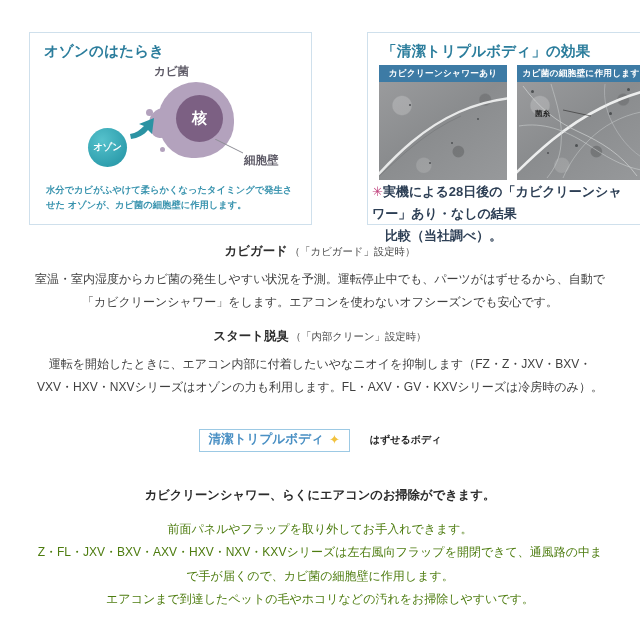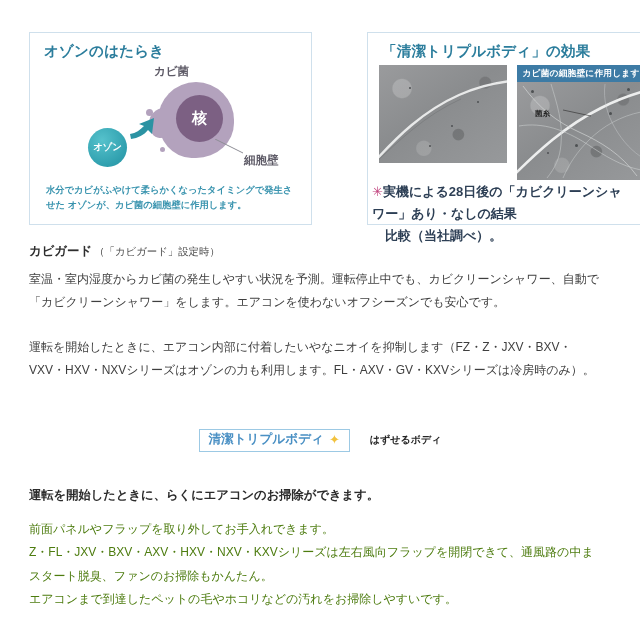--- a/index.html
+++ b/index.html
@@ -225,21 +225,21 @@
     width: 262px;
     font-size: 13px;
     line-height: 1.7;
     color: #2d3f55;
     font-weight: 600;
   }
   .footnote .ast { color: #c0407c; font-weight: 700; }
   .footnote .fn-indent { display: block; padding-left: 7px; margin-left: 6px; }
 
   
-  .section { position: absolute; left: 29px; width: 582px; }
+  .section { position: absolute; left: 29px; width: 582px; text-align: center; }
 
   .sec-head {
     font-size: 12.4px;
     font-weight: 700;
     color: #2e2e2e;
     white-space: nowrap;
   }
   .sec-head .sub {
     font-size: 10.4px;
     font-weight: 400;
@@ -342,20 +342,21 @@
         <span>オゾンが、カビ菌の細胞壁に作用します。</span>
       </div>
     </div>
 
     <div class="panel panel-right">
       <div class="panel-title">「清潔トリプルボディ」の効果</div>
 
       <div class="photos">
 
         <div class="photo-col">
+          <div class="photo-head">カビクリーンシャワーあり</div>
           <div class="photo">
             <svg class="hyphae-line" viewBox="0 0 128 98" preserveAspectRatio="none">
               <path d="M-4 96 C 18 72 44 46 80 30 C 98 22 114 18 132 16" stroke="#f0f1f1" stroke-width="2.4" fill="none" opacity="0.92"></path>
               <path d="M-4 98 C 20 76 46 50 82 34" stroke="#6f7173" stroke-width="1" fill="none" opacity="0.5"></path>
             </svg>
             <div class="speck" style="left:30px;top:22px;width:2px;height:2px;"></div>
             <div class="speck" style="left:72px;top:60px;width:2px;height:2px;"></div>
             <div class="speck" style="left:98px;top:36px;width:2px;height:2px;"></div>
             <div class="speck" style="left:50px;top:80px;width:2px;height:2px;"></div>
           </div>
@@ -388,44 +389,47 @@
         <span class="fn-indent">比較（当社調べ）。</span>
       </div>
     </div>
   </div>
 
   <div class="section" id="sec-kabiguard">
     <div class="sec-head">
       <span>カビガード</span><span class="sub">（「カビガード」設定時）</span>
     </div>
     <div class="sec-body">
-      <div>室温・室内湿度からカビ菌の発生しやすい状況を予測。運転停止中でも、カビクリーンシャワー、自動で</div>
+      <div>室温・室内湿度からカビ菌の発生しやすい状況を予測。運転停止中でも、パーツがはずせるから、自動で</div>
       <div>「カビクリーンシャワー」をします。エアコンを使わないオフシーズンでも安心です。</div>
     </div>
   </div>
 
   <div class="section" id="sec-datsushu">
+    <div class="sec-head">
+      <span>スタート脱臭</span><span class="sub">（「内部クリーン」設定時）</span>
+    </div>
     <div class="sec-body">
       <div>運転を開始したときに、エアコン内部に付着したいやなニオイを抑制します（FZ・Z・JXV・BXV・</div>
       <div>VXV・HXV・NXVシリーズはオゾンの力も利用します。FL・AXV・GV・KXVシリーズは冷房時のみ）。</div>
     </div>
   </div>
 
   <div class="badge-row">
     <span class="badge">
       <span>清潔トリプルボディ</span>
       <span class="sparkle">✦</span>
     </span>
     <span class="badge-title">はずせるボディ</span>
   </div>
 
   <div class="section" id="sec-body-lead">
-    <div class="lead">運転を開始したときに、らくにエアコンのお掃除ができます。</div>
+    <div class="lead">カビクリーンシャワー、らくにエアコンのお掃除ができます。</div>
   </div>
 
   <div class="section" id="sec-body-detail">
     <div class="detail-line">前面パネルやフラップを取り外してお手入れできます。</div>
     <div class="detail-line">Z・FL・JXV・BXV・AXV・HXV・NXV・KXVシリーズは左右風向フラップを開閉できて、通風路の中ま</div>
-    <div class="detail-line">スタート脱臭、ファンのお掃除もかんたん。</div>
+    <div class="detail-line">で手が届くので、カビ菌の細胞壁に作用します。</div>
     <div class="detail-line">エアコンまで到達したペットの毛やホコリなどの汚れをお掃除しやすいです。</div>
   </div>
 
 </div>
 
 </body></html>

